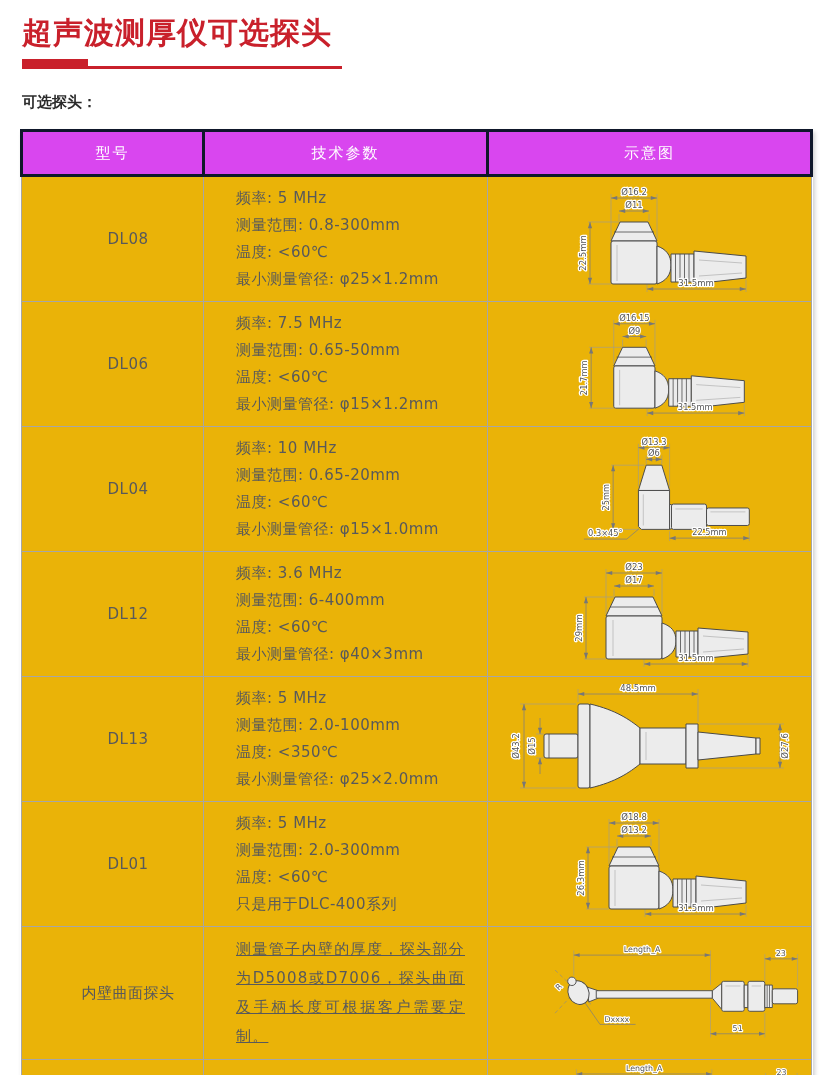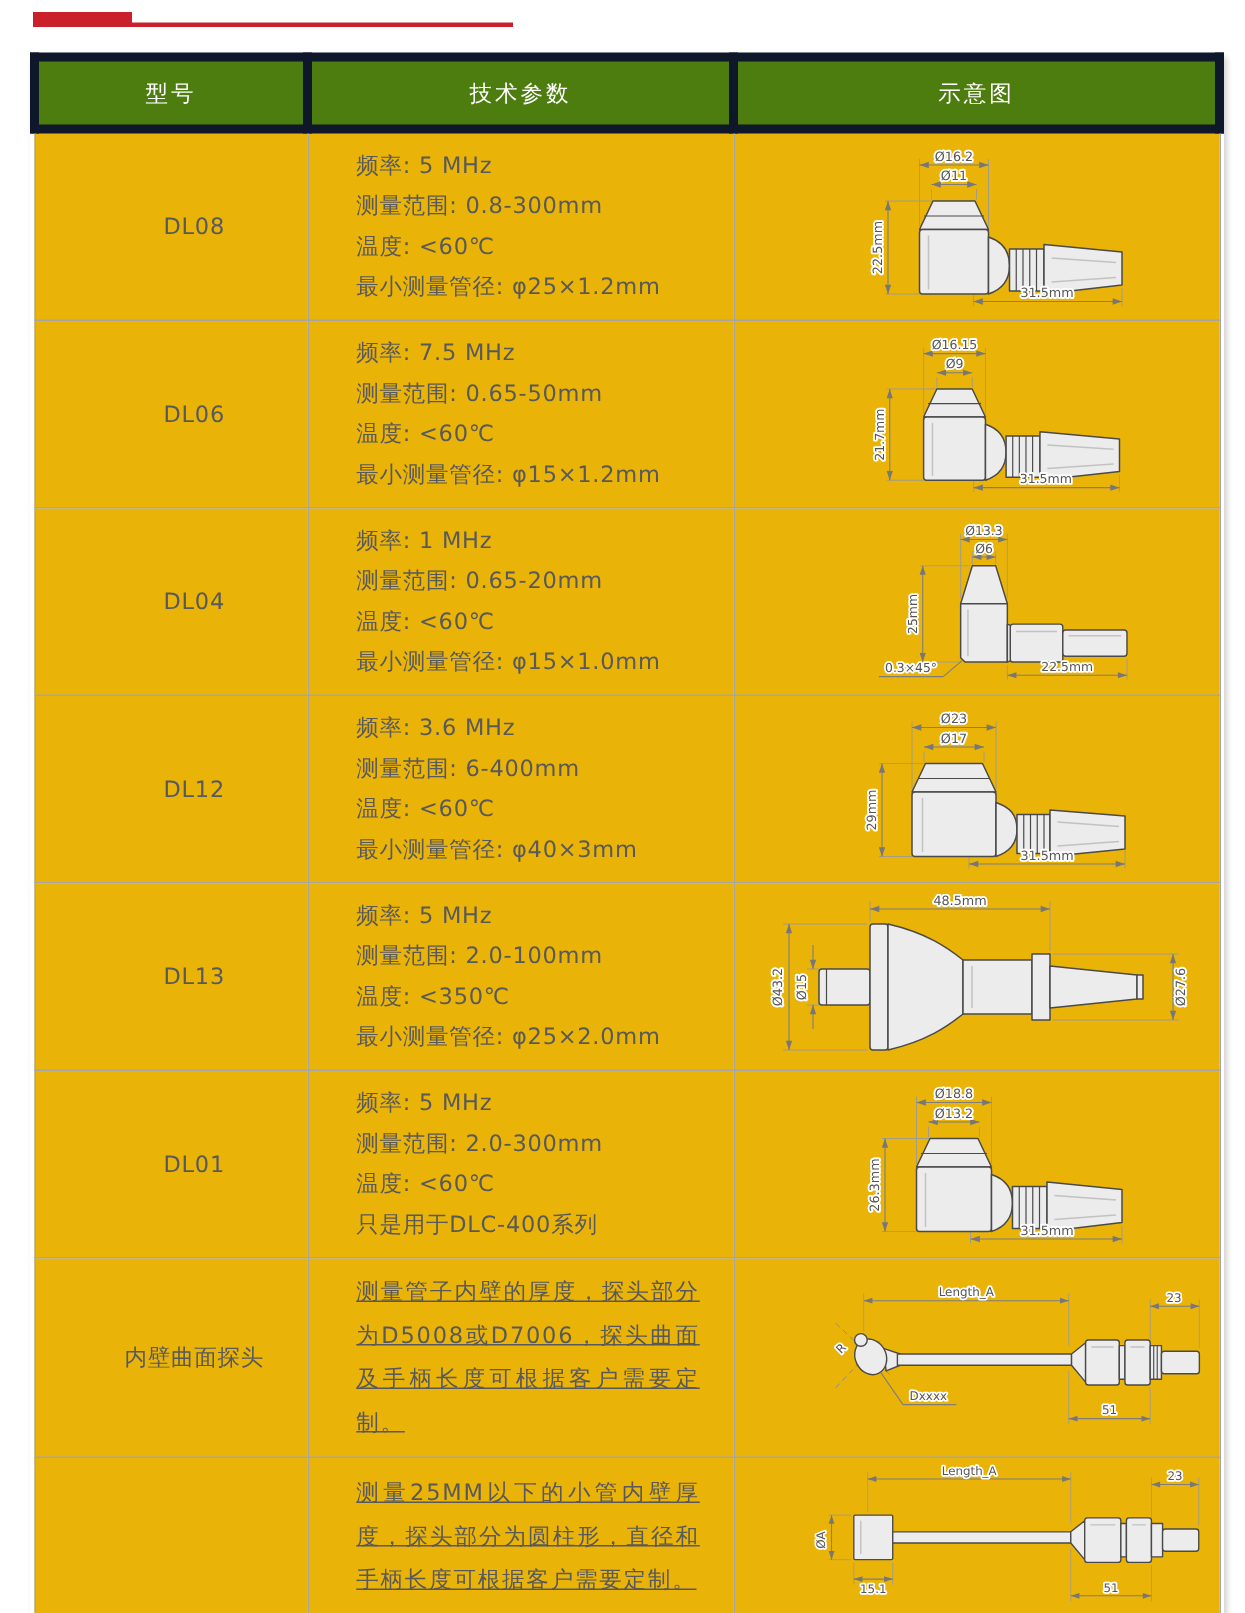--- a/index.html
+++ b/index.html
@@ -7,22 +7,22 @@
   .page{width:830px;min-height:1075px;background:#fff;position:relative;}
 
   .title{margin:15px 0 0 22px;font-size:30px;line-height:36px;font-weight:800;color:#c9202b;letter-spacing:1px;}
   .rule{margin:8px 0 0 22px;width:320px;height:10px;position:relative;}
   .rule-thick{position:absolute;left:0;top:0;width:66px;height:10px;background:#c9202b;}
   .rule-thin{position:absolute;left:0;bottom:0;width:320px;height:3px;background:#c9202b;}
   .section-label{margin:24px 0 0 22px;font-size:15px;font-weight:700;color:#2b2b2b;}
 
   table.probe{margin:17px 0 0 20px;width:790px;border-collapse:collapse;table-layout:fixed;
     box-shadow:2px 3px 4px rgba(0,0,0,.18);background:#fff;}
-  table.probe th{background:#4d7c0f;color:#fff;font-size:15px;font-weight:400;height:40px;
-    border:6px solid #0f172a;letter-spacing:2px;}
+  table.probe th{background:#d946ef;color:#fff;font-size:15px;font-weight:400;height:40px;
+    border:3px solid #0f172a;letter-spacing:2px;}
   table.probe td{border:1px solid #a6a6a6;vertical-align:middle;color:#58595b;background:#eab308;}
   tr.h1{height:113px}tr.h2{height:108px}tr.h3{height:107px}tr.h4{height:112px}
   tr.h5{height:112px}tr.h6{height:112px}tr.h7{height:105px}tr.h8{height:104px}
   .model-cell{text-align:center;font-size:15px;letter-spacing:.5px;padding-left:32px;}
   .params-cell{padding:8px 14px 8px 32px;font-size:15px;line-height:27px;}
   .param-line{white-space:nowrap;letter-spacing:.5px;}
   .param-para{line-height:29px;letter-spacing:1.2px;text-align:justify;padding-right:8px;text-decoration:underline;}
   .diagram-cell{text-align:left;padding:1px 16px;}
   svg.diagram{display:block;margin:0 auto;}
 
@@ -41,24 +41,26 @@
 <svg width="0" height="0" style="position:absolute" aria-hidden="true">
   <defs>
     <marker id="arw" viewBox="0 0 10 10" refX="9.3" refY="5" markerWidth="7.5" markerHeight="7.5" markerUnits="userSpaceOnUse" orient="auto-start-reverse">
       <path d="M1,2.2 L9.3,5 L1,7.8 Z" fill="#777"></path>
     </marker>
   </defs>
 </svg>
 
 <div class="page">
 
+  <div class="title">超声波测厚仪可选探头</div>
   <div class="rule">
     <div class="rule-thick"></div>
     <div class="rule-thin"></div>
   </div>
+  <div class="section-label">可选探头：</div>
 
   <table class="probe">
     <colgroup>
         <col style="width:182px">
         <col style="width:284px">
         <col style="width:324px">
       </colgroup>
     <thead>
       <tr>
         <th>型号</th>
@@ -158,21 +160,21 @@
             <text class="dt" x="130" y="24" text-anchor="middle">Ø9</text>
             <text class="dt" x="82" y="69" text-anchor="middle" transform="rotate(-90 82 69)">21.7mm</text>
             <text class="dt" x="192" y="102" text-anchor="middle">31.5mm</text>
           </svg>
         </td>
       </tr>
 
       <tr class="h3">
         <td class="model-cell"><span>DL04</span></td>
         <td class="params-cell">
-          <div class="param-line">频率: 1 MHz</div>
+          <div class="param-line">频率: 10 MHz</div>
           <div class="param-line">测量范围: 0.65-20mm</div>
           <div class="param-line">温度: &lt;60℃</div>
           <div class="param-line">最小测量管径: φ15×1.0mm</div>
         </td>
         <td class="diagram-cell">
           <svg class="diagram" width="300" height="107" viewBox="0 0 300 110">
             <g>
               <line class="ext" x1="134" y1="8" x2="134" y2="52"></line>
                 <line class="ext" x1="166" y1="8" x2="166" y2="52"></line>
               <line class="ext" x1="142" y1="20" x2="142" y2="29"></line>

